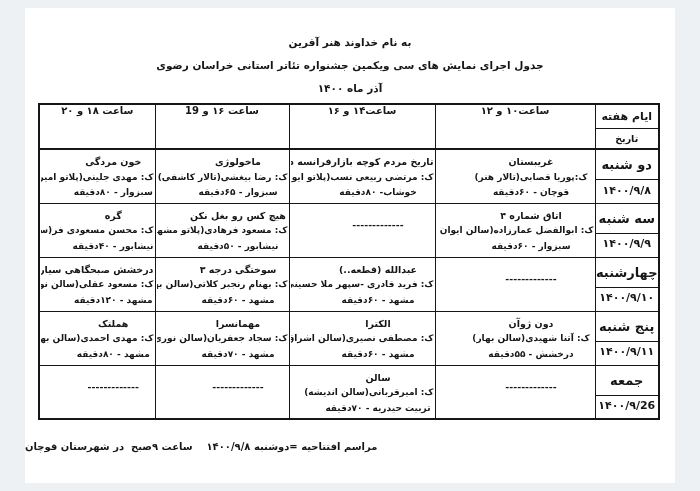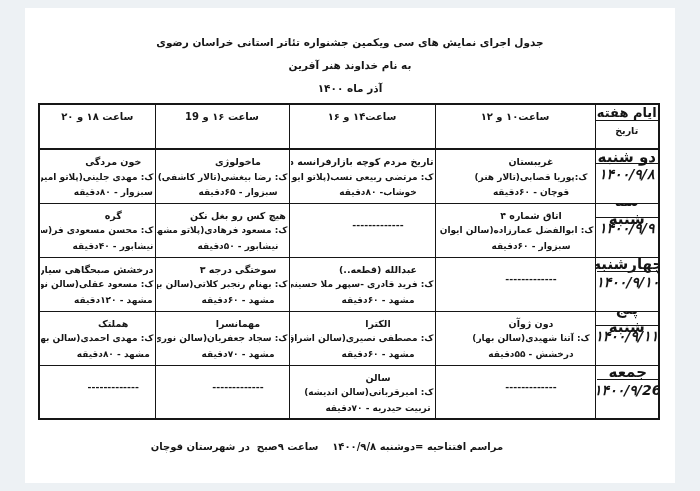--- a/index.html
+++ b/index.html
@@ -34,79 +34,77 @@
     border:1.5px solid #161616;
     text-align:center;
     font-weight:bold;
     color:#161616;
     overflow:hidden;
   }
   .schedule thead th {
     height:45px;
     vertical-align:top;
     font-size:10px;
-    padding-top:6px;
     border-bottom:2px solid #161616;
   }
   .schedule thead th.day-head { padding:0; }
   .corner-top {
-    height:16px;
+    height:24px;
     border-bottom:1.4px solid #161616;
     display:flex; align-items:center; justify-content:center;
-    font-size:13px;
+    font-size:11px;
   }
   .corner-bottom {
     height:19px;
     display:flex; align-items:center; justify-content:center;
     font-size:9.5px;
   }
   .schedule tbody td { height:54px; vertical-align:top; }
   td.day-cell { padding:0; }
   .day-name {
-    height:14px;
+    height:30px;
     border-bottom:1.4px solid #161616;
     display:flex; align-items:center; justify-content:center;
-    font-size:15px;
+    font-size:13px;
   }
   .day-date {
     height:20px;
     display:flex; align-items:center; justify-content:center;
-    font-size:14px;
-    font-style:italic;
+    font-size:11px;
   }
   td.show-cell { padding:4px 1px 0 1px; }
   td.show-cell.empty { padding-top:13px; }
   .line {
     font-size:9px;
     line-height:15.5px;
     white-space:nowrap;
     overflow:hidden;
     padding-left:32px;
   }
   .line.title { font-size:9.5px; }
   .doc-footer {
     margin-top:16px;
     padding-right:46px;
-    text-align:center;
+    text-align:left;
   }
   .footer-line {
     font-weight:bold;
     font-size:10px;
     line-height:21px;
     white-space:pre-wrap;
   }
 </style>
 </head>
 <body>
 
 <div class="page">
 
   <div class="doc-header">
+    <div class="title-line">به نام خداوند هنر آفرین</div>
     <div class="title-line">جدول اجرای نمایش های سی ویکمین جشنواره تئاتر استانی خراسان رضوی</div>
-    <div class="title-line">به نام خداوند هنر آفرین</div>
     <div class="title-line">آذر ماه ۱۴۰۰</div>
   </div>
 
   <table class="schedule">
     <colgroup>
       <col style="width:64px">
       <col style="width:160px">
       <col style="width:146px">
       <col style="width:134px">
       <col style="width:116px">

